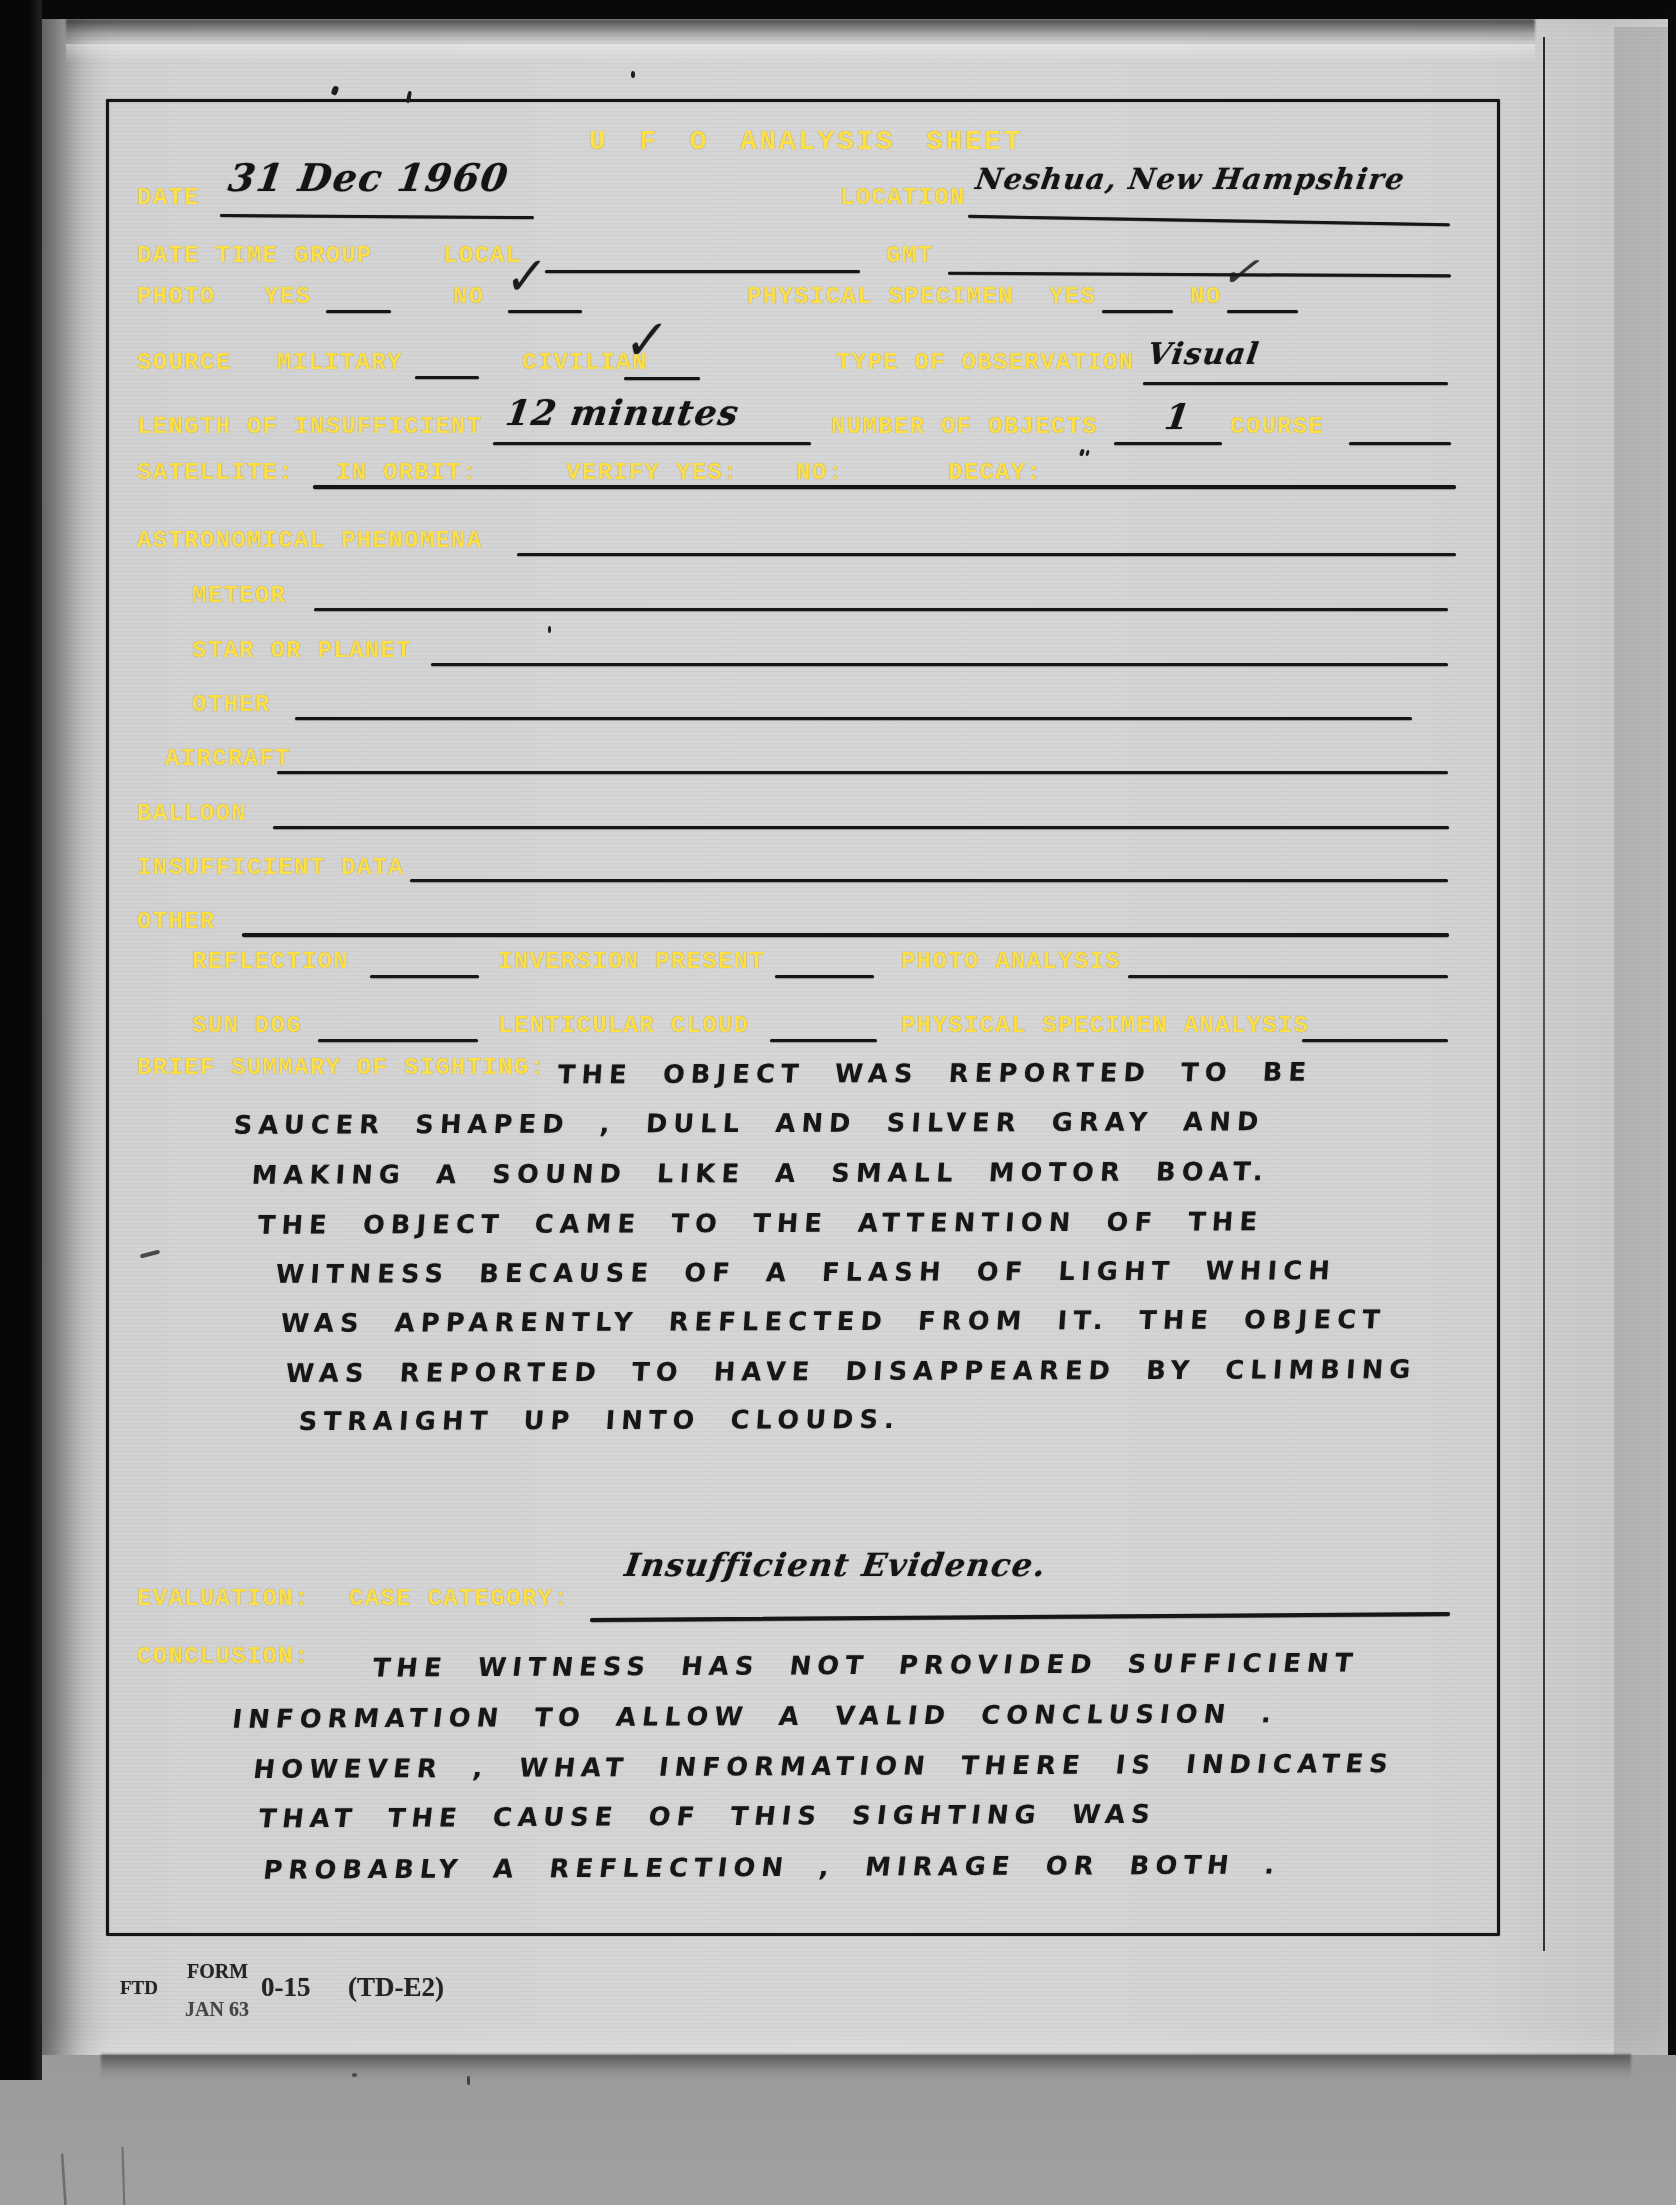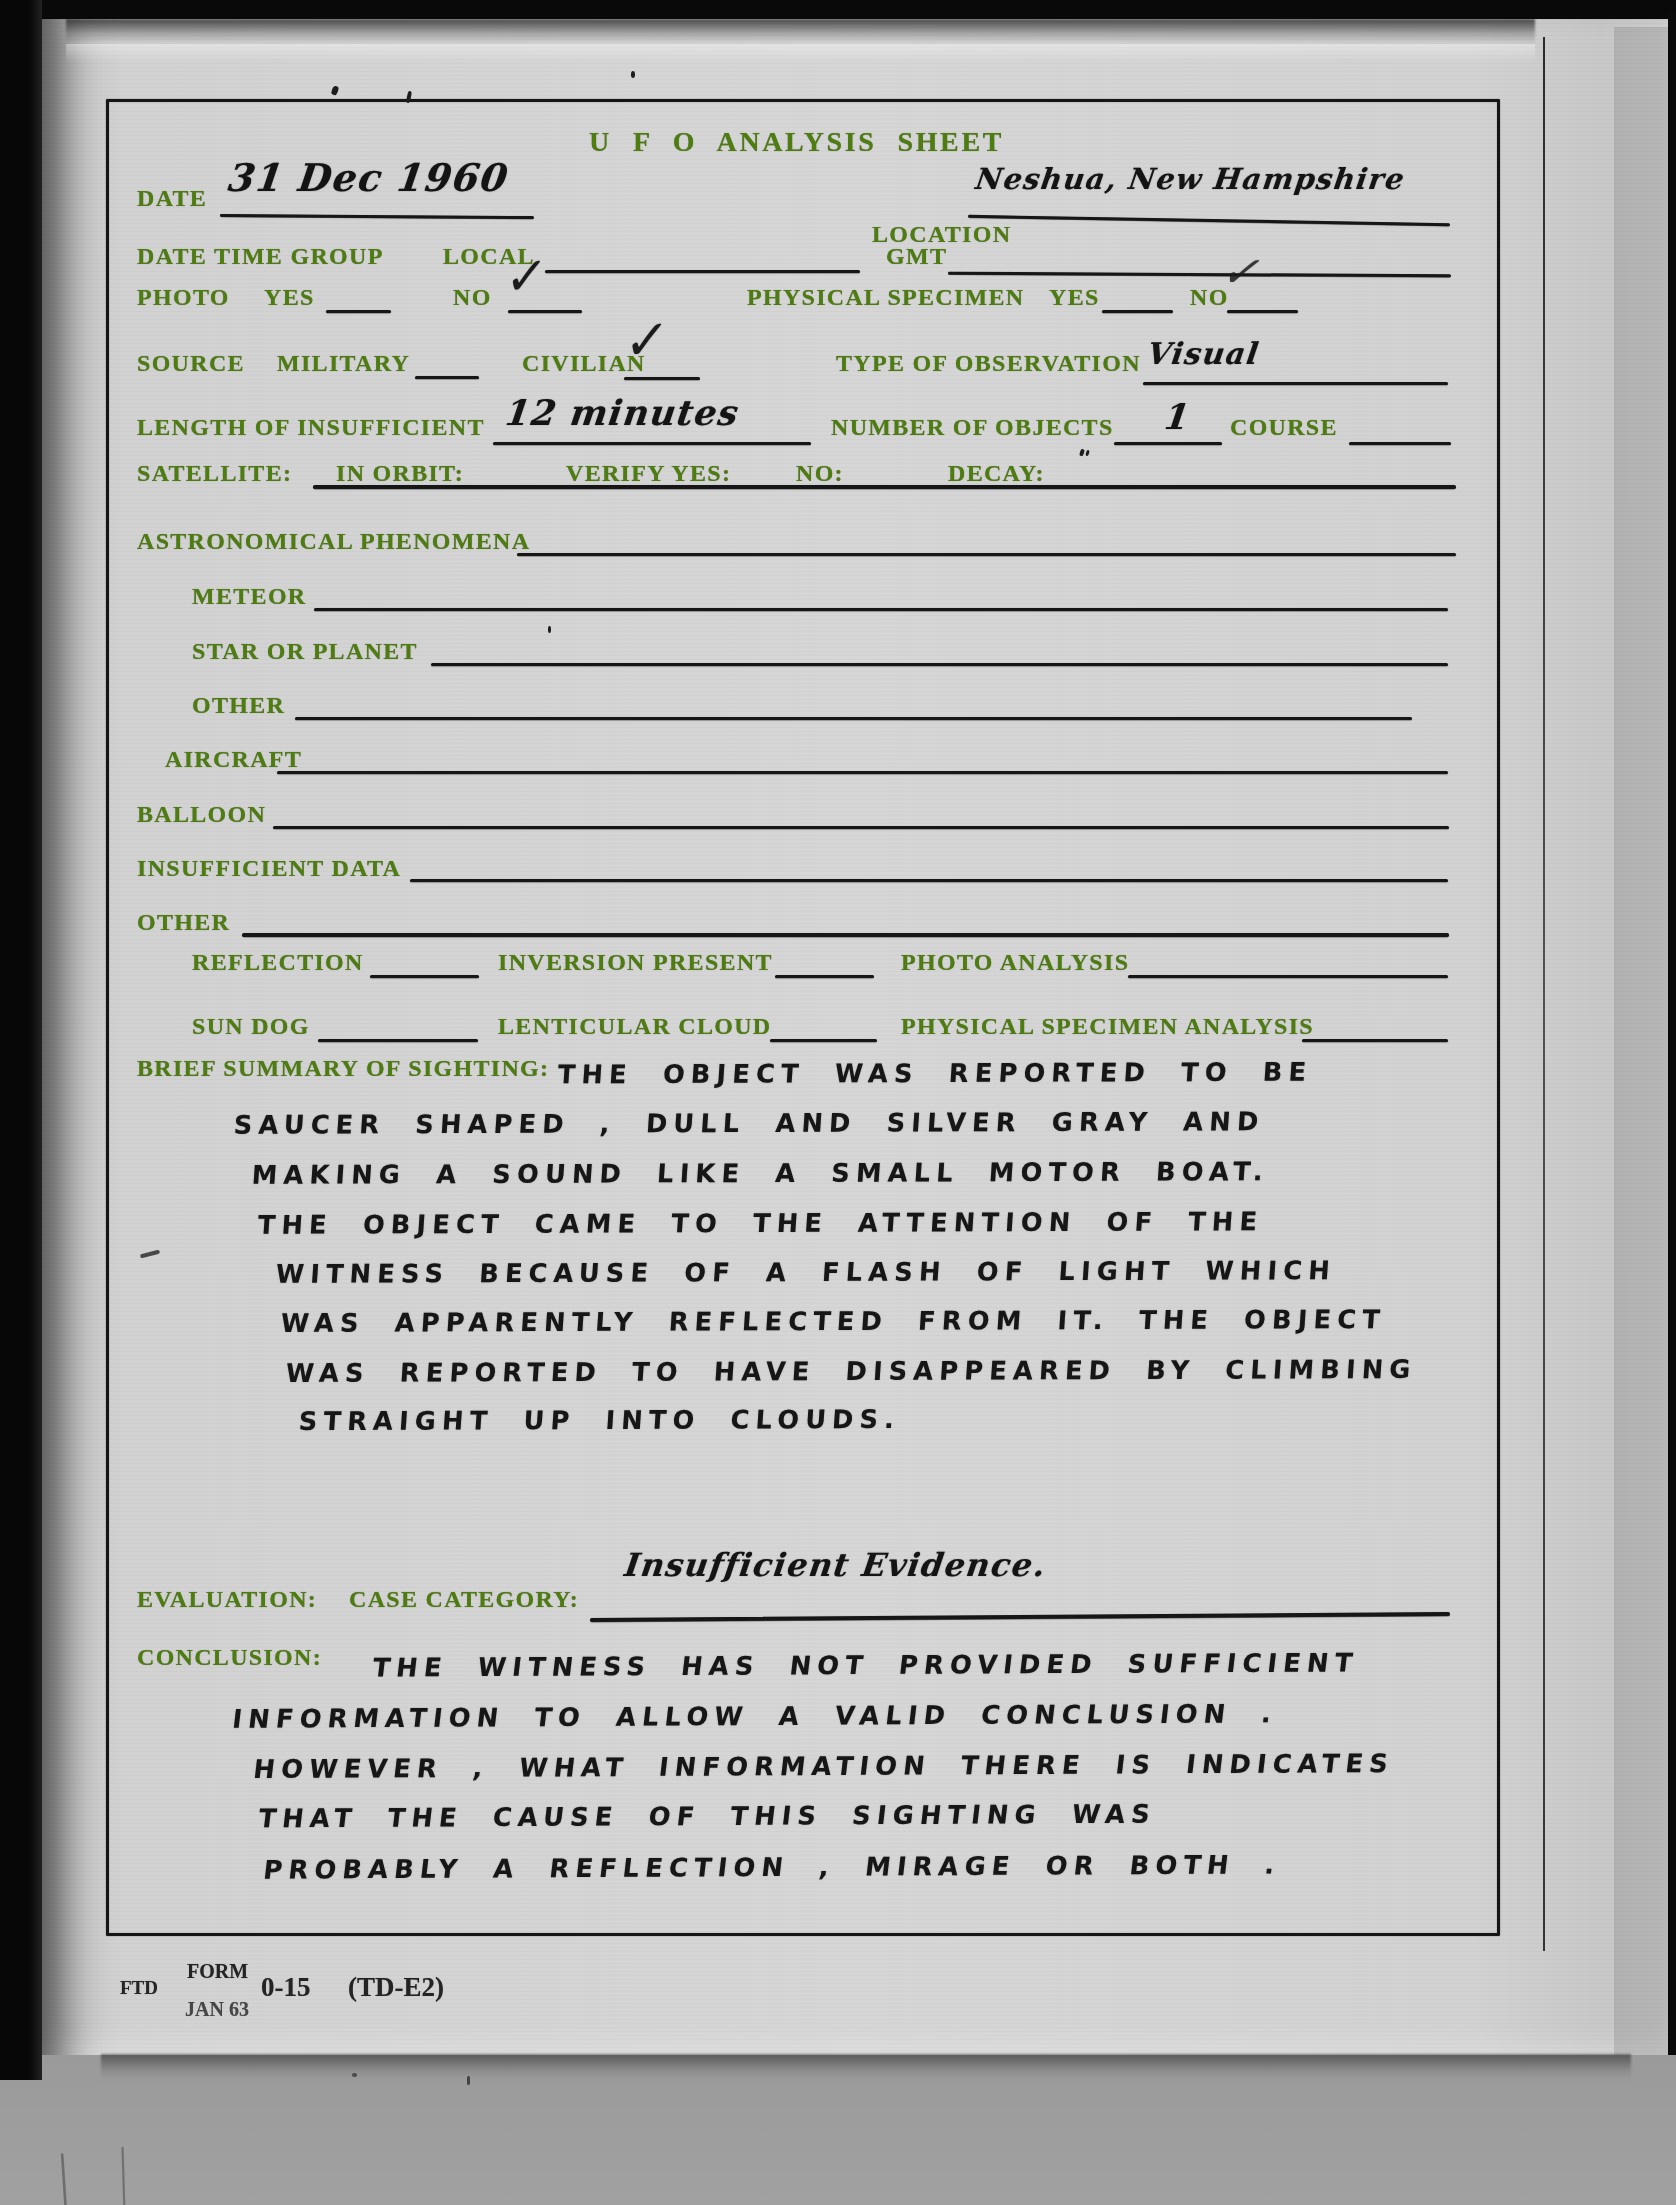--- a/index.html
+++ b/index.html
@@ -27,22 +27,22 @@
     background:linear-gradient(180deg,rgba(25,25,25,0.9),rgba(40,40,40,0.75) 50%,rgba(25,25,25,0.85));}
   #right-col-shade{position:absolute;left:1614px;top:26.5px;width:54px;height:2028px;
     background:rgba(70,70,70,0.18);}
   #bottom-smudge{position:absolute;left:101px;top:2054px;width:1530px;height:25.6px;
     background:linear-gradient(180deg,rgba(35,35,35,0.55),rgba(90,90,90,0.15) 70%,rgba(90,90,90,0));
     filter:blur(0.9px);}
   
   #form-border{position:absolute;left:106px;top:99px;width:1388px;height:1831px;
     border:3.5px solid #151515;border-radius:1.3px;
     box-shadow:0 0 1.3px rgba(0,0,0,0.6), inset 0 0 1.3px rgba(0,0,0,0.4);}
-  .lbl{position:absolute;font-family:Liberation Serif, serif;font-weight:bold;
-    font-size:24px;line-height:1.1;color:#4d7c0f;letter-spacing:1.3px;white-space:nowrap;
+  .lbl{position:absolute;font-family:Liberation Mono, monospace;font-weight:bold;
+    font-size:24px;line-height:1.1;color:#fde047;letter-spacing:1.3px;white-space:nowrap;
     text-shadow:0 0 0.9px rgba(10,10,10,0.45);}
   .title{font-size:28px;letter-spacing:2.6px;word-spacing:11.5px;}
   .ul{position:absolute;height:3.1px;background:#161616;border-radius:1.8px;
     box-shadow:0 0.4px 0.9px rgba(0,0,0,0.55);}
   .cur{position:absolute;font-family:"DejaVu Serif",serif;font-style:italic;font-weight:bold;
     color:#141414;white-space:nowrap;transform:skewX(-8deg);letter-spacing:1.3px;
     text-shadow:0 0 1.3px rgba(10,10,10,0.4);}
   .hw{position:absolute;font-family:"DejaVu Sans",sans-serif;font-weight:bold;font-size:25.6px;
     color:#161616;white-space:nowrap;letter-spacing:6.2px;word-spacing:15px;
     transform:skewX(-4deg) rotate(-0.2deg);text-shadow:0 0 1.3px rgba(10,10,10,0.35);}
@@ -71,21 +71,21 @@
   <div id="strip-left"></div>
   <div id="strip-right"></div>
 
   <div id="form-border"></div>
 
   <div class="lbl title" style="left:589px;top:127px;">U F O  ANALYSIS SHEET</div>
 
   <div class="lbl" style="left:137px;top:185px;">DATE</div>
   <div class="cur" style="left:229px;top:155px;font-size:38px;">31 Dec 1960</div>
   <div class="ul" style="left:220px;top:215px;width:314px;transform:rotate(0.4deg);"></div>
-  <div class="lbl" style="left:872px;top:185px;margin-top:36px;">LOCATION</div>
+  <div class="lbl" style="left:840px;top:185px;">LOCATION</div>
   <div class="cur" style="left:976px;top:162px;font-size:29px;">Neshua, New Hampshire</div>
   <div class="ul" style="left:968px;top:219px;width:482px;transform:rotate(1deg);"></div>
 
   <div class="lbl" style="left:137px;top:243px;">DATE TIME GROUP</div>
   <div class="lbl" style="left:443px;top:243px;">LOCAL</div>
   <div class="ul" style="left:545px;top:270px;width:315px;"></div>
   <div class="lbl" style="left:886px;top:243px;">GMT</div>
   <div class="ul" style="left:948px;top:273px;width:503px;transform:rotate(0.3deg);"></div>
 
   <div class="lbl" style="left:137px;top:284px;">PHOTO</div>

